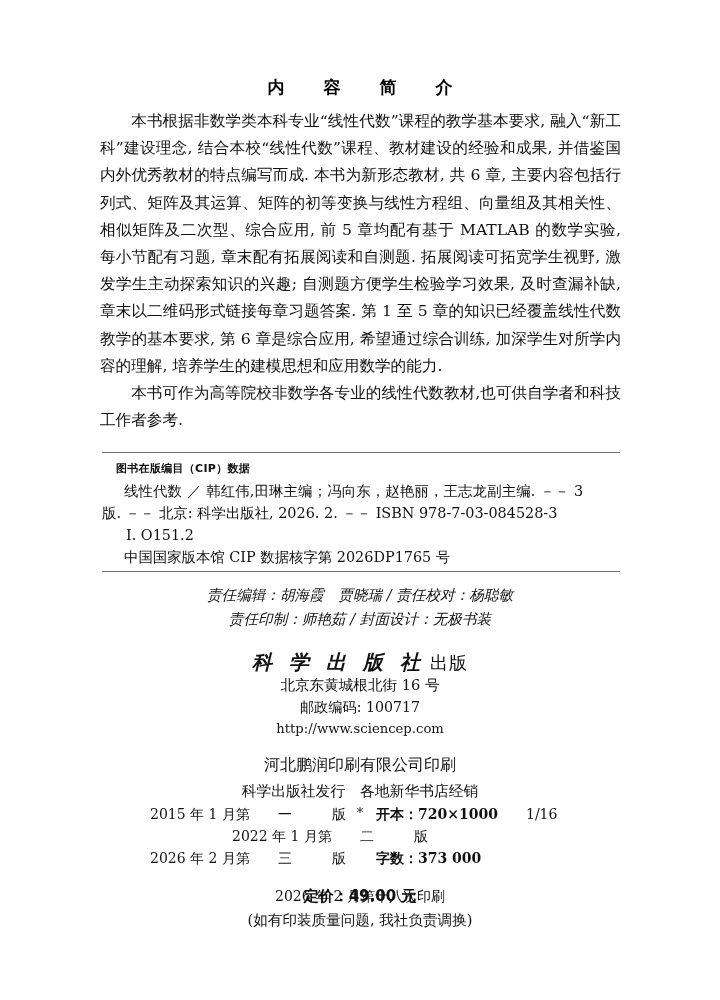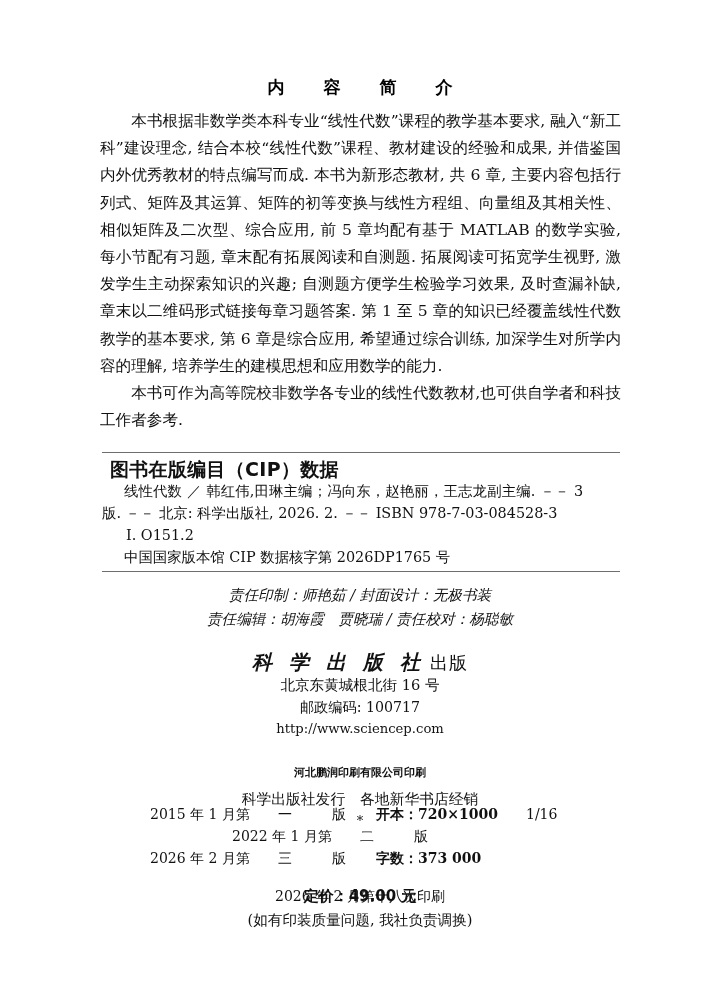--- a/index.html
+++ b/index.html
@@ -71,22 +71,22 @@
     left: 102px;
     top: 458px;
     width: 520px;
     font-size: 14.4px;
     line-height: 22px;
     color: #111;
   }
   .cip-title {
     font-family: "DejaVu Sans", "Liberation Sans", sans-serif;
     font-weight: bold;
-    font-size: 19px;
-    margin-left: 8px;
+    font-size: 11px;
+    margin-left: 14px;
     letter-spacing: 0.3px;
   }
   .cip-line {
     white-space: nowrap;
   }
   .cip-ind2 { margin-left: 0px; }
   .cip-ind3 { margin-left: 24px; }
   .cip-ind4 { margin-left: 22px; }
   .cip-authors {
     margin-left: 22px;
@@ -144,25 +144,24 @@
     font-size: 14.2px;
     line-height: 22px;
     white-space: nowrap;
   }
   .pub-url {
     font-size: 13.2px;
     line-height: 22px;
     white-space: nowrap;
   }
   .pub-printer {
-    font-size: 11px;
+    font-size: 16px;
     line-height: 26px;
     white-space: nowrap;
-    margin-top: 20px;
-    font-weight: bold;
+    margin-top: 12px;
   }
   .pub-dist {
     font-size: 14.8px;
     line-height: 26px;
     white-space: nowrap;
   }
   .pub-star {
     font-size: 13px;
     line-height: 18px;
     letter-spacing: 0;
@@ -237,22 +236,22 @@
 
   <div class="cip">
     <div class="cip-title">图书在版编目（CIP）数据</div>
     <div class="cip-line cip-authors">线性代数 ／ 韩红伟,田琳主编；冯向东，赵艳丽，王志龙副主编. －－ 3</div>
     <div class="cip-line cip-ind2">版. －－ 北京: 科学出版社, 2026. 2. －－ ISBN 978-7-03-084528-3</div>
     <div class="cip-line cip-ind3">Ⅰ. O151.2</div>
     <div class="cip-line cip-ind4">中国国家版本馆 CIP 数据核字第 2026DP1765 号</div>
   </div>
 
   <div class="credits">
+    <div>责任编辑：胡海霞　贾晓瑞 / 责任校对：杨聪敏</div>
     <div>责任印制：师艳茹 / 封面设计：无极书装</div>
-    <div>责任编辑：胡海霞　贾晓瑞 / 责任校对：杨聪敏</div>
   </div>
 
   <div class="pub">
     <div class="pub-logo-line">
       <span class="pub-logo">科 学 出 版 社</span><span class="pub-logo-suffix">出版</span>
     </div>
     <div class="pub-addr">北京东黄城根北街 16 号</div>
     <div class="pub-zip">邮政编码: 100717</div>
     <div class="pub-url">http://www.sciencep.com</div>
     <div class="pub-printer">河北鹏润印刷有限公司印刷</div>

